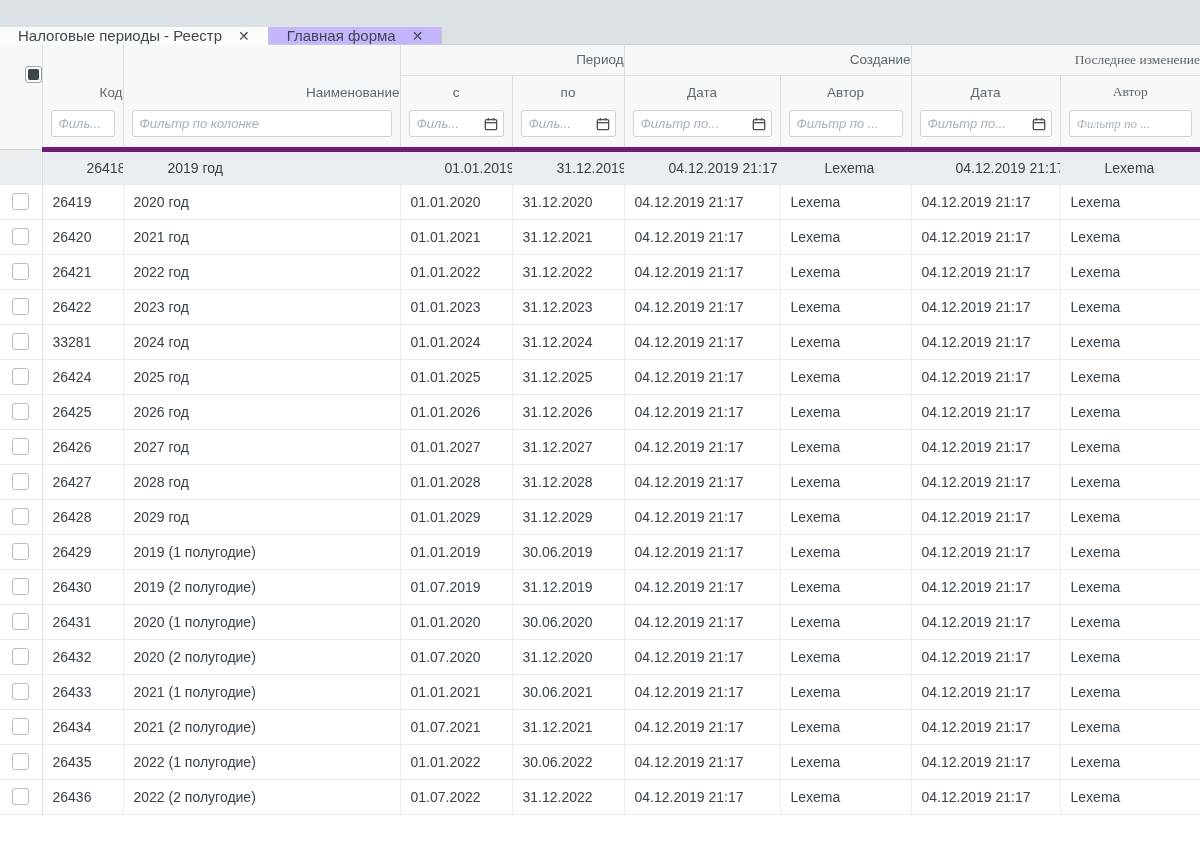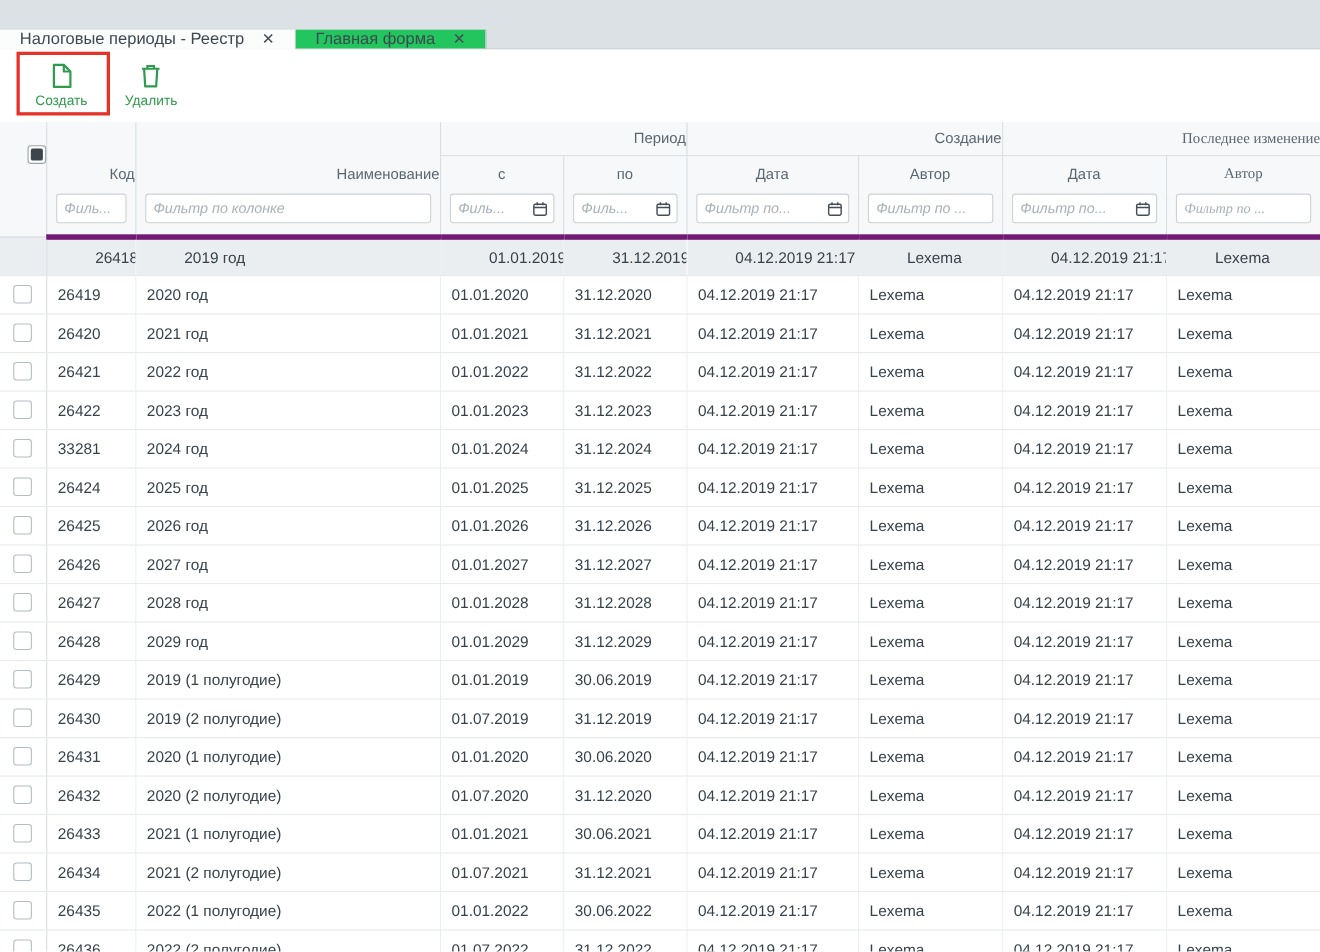--- a/index.html
+++ b/index.html
@@ -17,21 +17,21 @@
     display: flex;
     align-items: flex-end;
     border-bottom: 1px solid #c7cdd2;
   }
   .tab {
     display: flex;
     align-items: center;
     padding: 0 18px;
     font-size: 15px;
     color: #3d4850;
-    background: #22c55e;
+    background: #c4b5fd;
     border-right: 1px solid #c2c9cf;
     cursor: pointer;
     white-space: nowrap;
   }
   .tab.active {
     background: #fbfcfc;
     margin-bottom: -1px;
     border-bottom: 1px solid #fbfcfc;
   }
   .tab-close {
@@ -182,42 +182,20 @@
     <div class="tab active">
       <span class="tab-label">Налоговые периоды - Реестр</span>
       <span class="tab-close">✕</span>
     </div>
     <div class="tab">
       <span class="tab-label">Главная форма</span>
       <span class="tab-close">✕</span>
     </div>
   </div>
 
-  <div class="toolbar">
-    <button class="tool-btn">
-      <span class="tool-icon">
-        <svg width="22" height="24" viewBox="0 0 22 24">
-          <path d="M4 2 h9 l6 6 v14 h-15 z" fill="none" stroke="#2f9b4e" stroke-width="2" stroke-linejoin="round"></path>
-          <path d="M13 2 v6 h6" fill="none" stroke="#2f9b4e" stroke-width="2" stroke-linejoin="round"></path>
-        </svg>
-      </span>
-      <span class="tool-label">Создать</span>
-    </button>
-    <button class="tool-btn">
-      <span class="tool-icon">
-        <svg width="22" height="24" viewBox="0 0 22 24">
-          <path d="M3 5.5 h16" fill="none" stroke="#2f9b4e" stroke-width="2"></path>
-          <path d="M8 5.5 V3 h6 v2.5" fill="none" stroke="#2f9b4e" stroke-width="2"></path>
-          <path d="M5 5.5 l1 16 h10 l1-16" fill="none" stroke="#2f9b4e" stroke-width="2" stroke-linejoin="round"></path>
-        </svg>
-      </span>
-      <span class="tool-label">Удалить</span>
-    </button>
-    <div class="annotation"></div>
-  </div>
 
   <table class="grid">
     <colgroup>
       <col style="width:42px">
         <col style="width:81px">
         <col style="width:277px">
       <col style="width:112px">
         <col style="width:112px">
       <col style="width:156px">
         <col style="width:131px">

